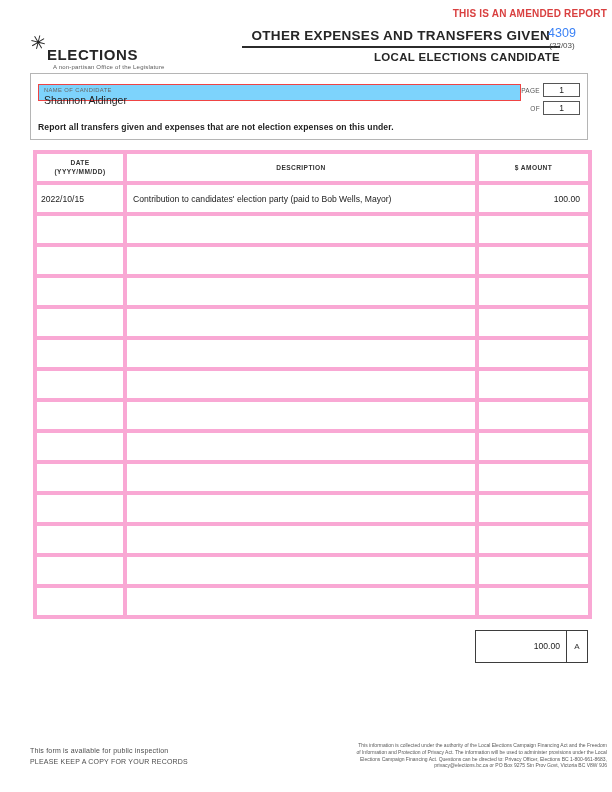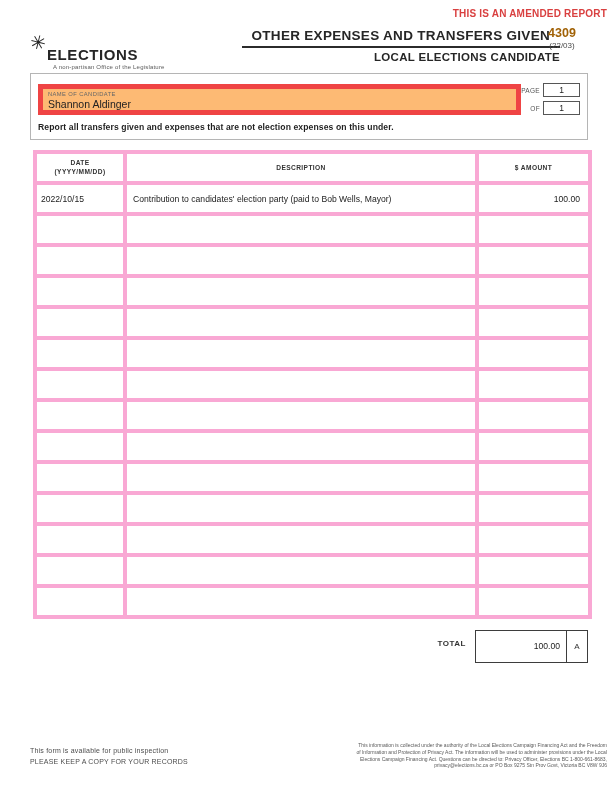--- a/index.html
+++ b/index.html
@@ -31,31 +31,31 @@
 
   
   .title-block { position: absolute; left: 170px; top: 26px; width: 390px; text-align: right; }
   .form-title {
     display: inline-block; font-size: 13.5px; font-weight: bold; color: #262626;
     border-bottom: 2px solid #2b2b2b; padding: 0 10px 3px; letter-spacing: 0.3px;
   }
   .form-subtitle { font-size: 11.5px; font-weight: bold; color: #262626; margin-top: 3px; letter-spacing: 0.3px; }
 
   .form-number-block { position: absolute; left: 532px; top: 26px; width: 60px; text-align: center; }
-  .form-number { font-size: 12.5px; font-weight: bold; color: #a16207; }
+  .form-number { font-size: 12.5px; font-weight: normal; color: #3b82f6; }
   .form-version { font-size: 8px; color: #4a4a4a; margin-top: 1px; }
 
   
   .section-box {
     position: absolute; left: 30px; top: 73px; width: 558px; height: 67px;
     border: 1px solid #b5b5b5;
   }
   .name-box {
-    position: absolute; left: 7px; top: 10px; width: 483px; height: 31px;
-    border: 5px solid #ef4444; background: #fdba74; padding: 2px 5px;
+    position: absolute; left: 7px; top: 10px; width: 483px; height: 17px;
+    border: 1px solid #ef4444; background: #7dd3fc; padding: 2px 5px;
   }
   .name-label { font-size: 5.8px; color: #676767; letter-spacing: 0.4px; }
   .name-value { font-size: 10.5px; color: #222; margin-top: 1px; }
   .pageof { position: absolute; right: 7px; top: 9px; }
   .pageof-row { display: flex; align-items: center; justify-content: flex-end; gap: 3px; margin-bottom: 4px; }
   .pageof-label { font-size: 6.5px; color: #555; letter-spacing: 0.3px; }
   .pageof-box {
     width: 37px; height: 14px; border: 1px solid #565656; background: #fff;
     font-size: 8.5px; text-align: center; line-height: 13px; color: #222;
   }
@@ -226,21 +226,20 @@
           <td class="col-amount"></td>
         </tr>
         <tr>
           <td class="col-date"></td>
           <td class="col-description"></td>
           <td class="col-amount"></td>
         </tr>
       </tbody>
   </table>
 
-  <div class="total-label">TOTAL</div>
   <div class="total-box">
     <div class="total-value">100.00</div>
     <div class="total-code">A</div>
   </div>
 
   <div class="footer-left">
     <div>This form is available for public inspection</div>
     <div>PLEASE KEEP A COPY FOR YOUR RECORDS</div>
   </div>
 

